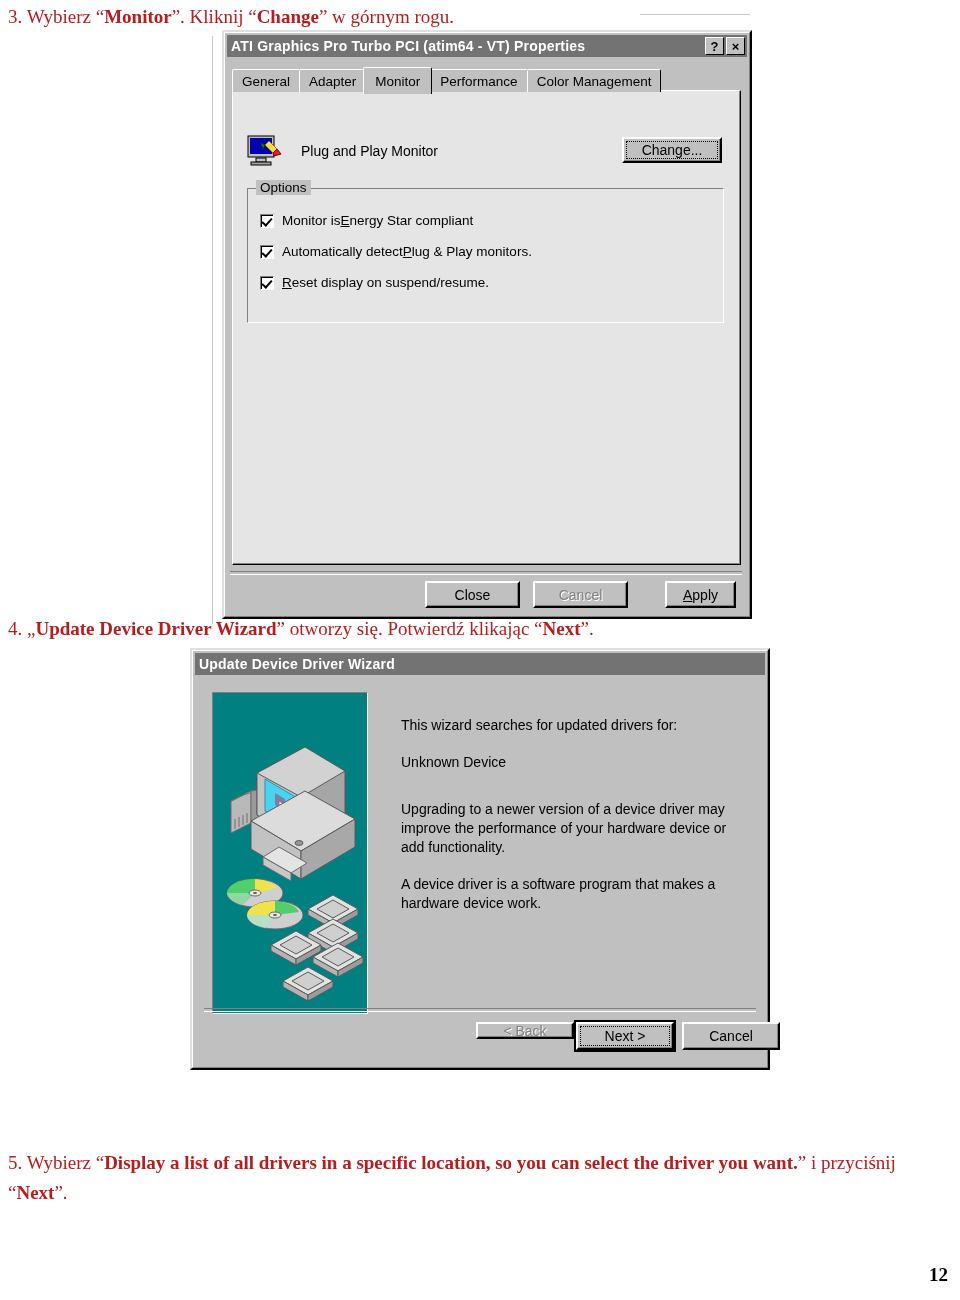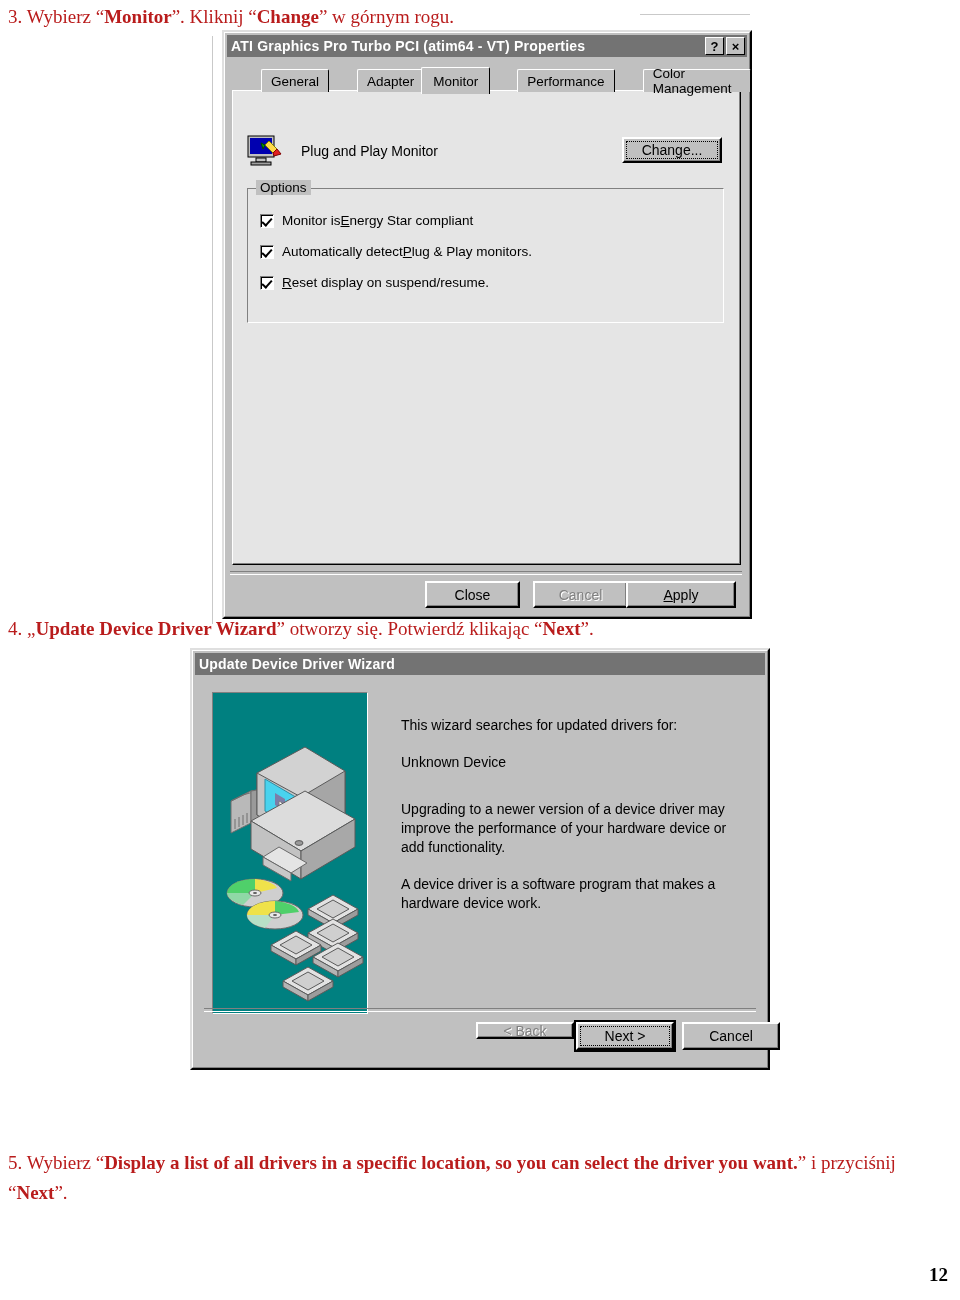--- a/index.html
+++ b/index.html
@@ -169,21 +169,20 @@
     border-right: 1px solid #000000;
     box-sizing: border-box;
     display: flex;
     align-items: center;
     font-family: "Liberation Sans", sans-serif;
     font-size: 13.5px;
     color: #000;
     margin-right: -1px;
     border-top-left-radius: 2px;
     border-top-right-radius: 2px;
-    margin-left: 29px;
   }
   .tab.active {
     height: 27px;
     margin: 0 -2px -2px -2px;
     padding: 0 11px;
     z-index: 4;
     border-bottom: none;
   }
   #dlg-display .tabpage {
     position: absolute;
@@ -437,21 +436,21 @@
   <div class="btnbar">
     <div class="sep"></div>
     <div class="btn" style="position:absolute; right:222px; top:10px; width:95px; height:27px;">
       <span class="inset"></span>
       <span>Close</span>
     </div>
     <div class="btn disabled" style="position:absolute; right:114px; top:10px; width:95px; height:27px;">
       <span class="inset"></span>
       <span>Cancel</span>
     </div>
-    <div class="btn" style="position:absolute; right:6px; top:10px; width:110px; height:27px;">
+    <div class="btn" style="position:absolute; right:6px; top:10px; width:71px; height:27px;">
       <span class="inset"></span>
       <span><u>A</u>pply</span>
     </div>
   </div>
 </div>
 
 <div class="instruction" id="step4">
   <span>4.</span>
   <span>„</span><b>Update Device Driver Wizard</b><span>” otworzy się. Potwierdź klikając “</span><b>Next</b><span>”.</span>
 </div>

